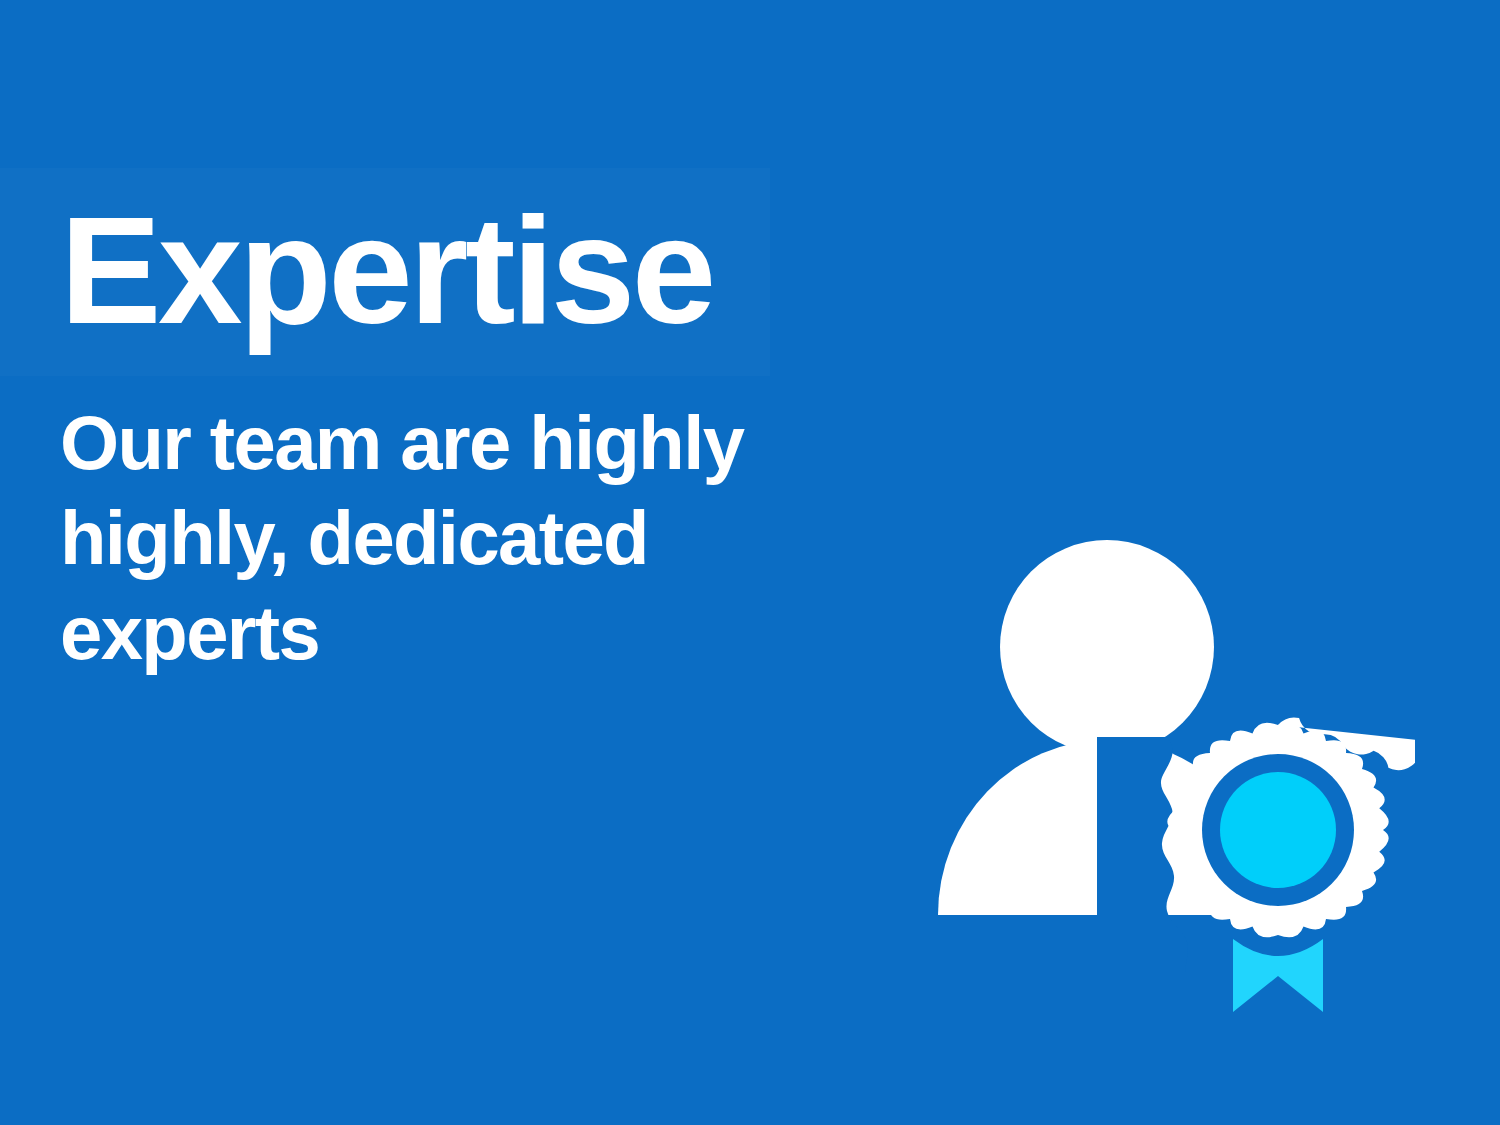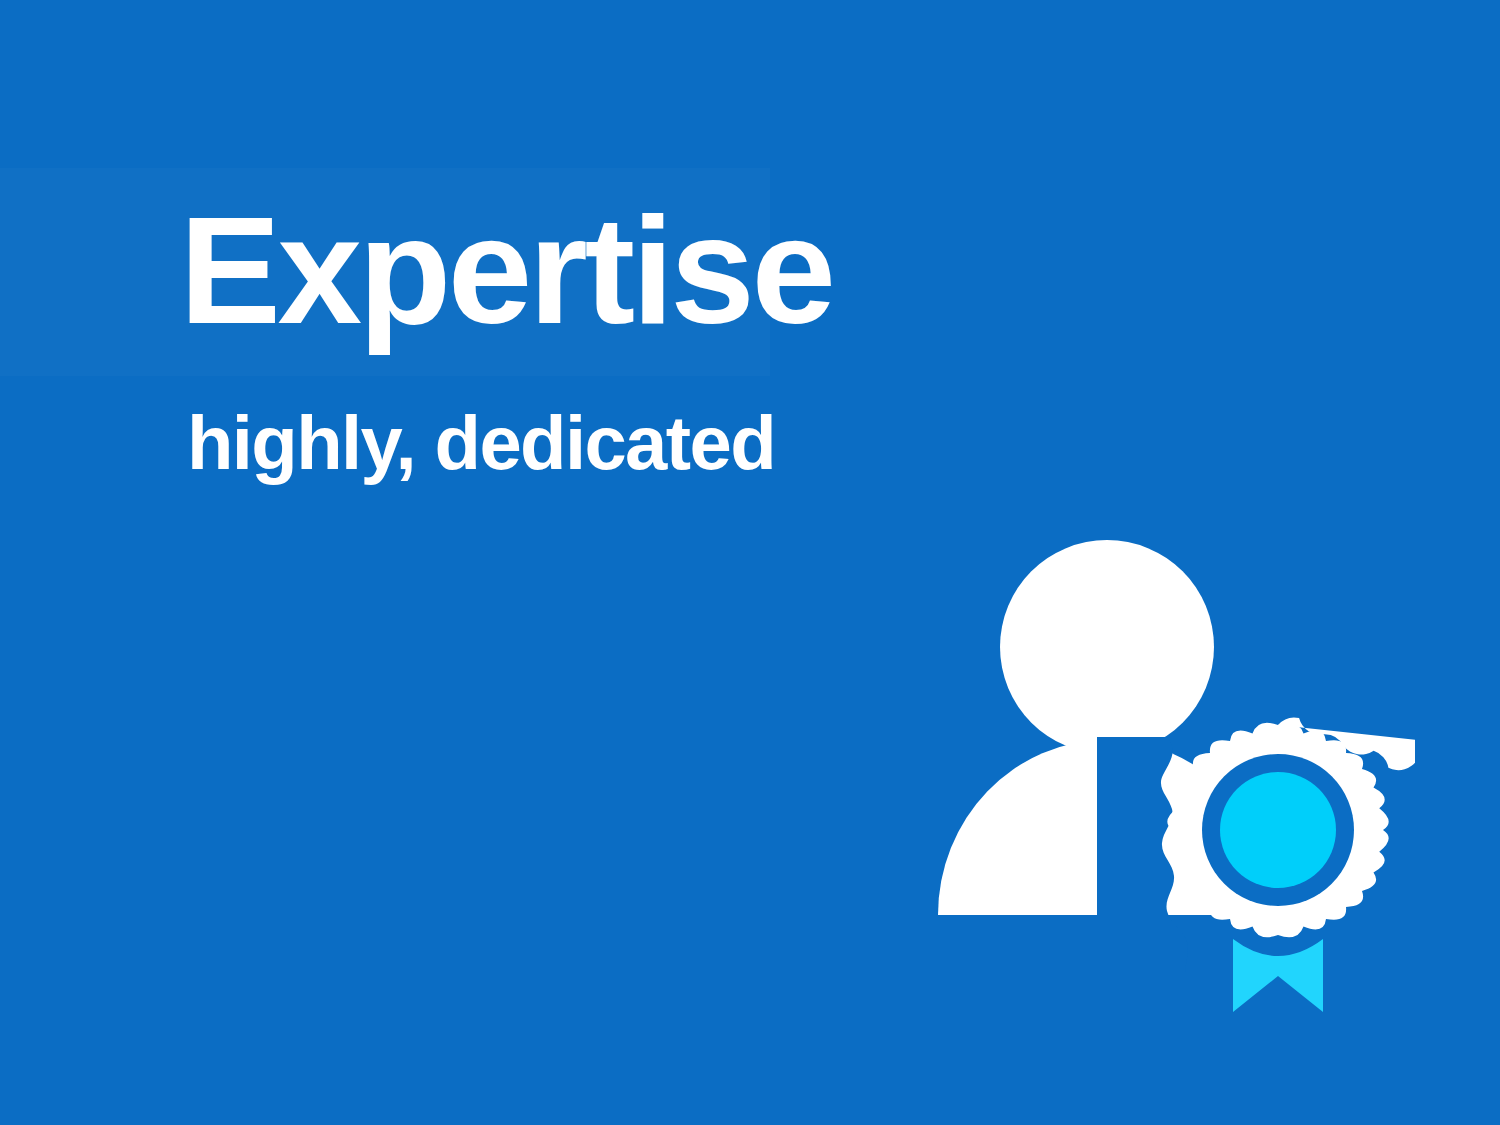--- a/index.html
+++ b/index.html
@@ -24,24 +24,23 @@
     left: 0px;
     top: 168px;
     width: 770px;
     height: 208px;
     background: rgba(255,255,255,0.022);
     pointer-events: none;
   }
 
   .copy {
     position: absolute;
-    left: 76px;
+    left: 60px;
     top: 196px;
     width: 860px;
-    text-align: center;
   }
 
   .headline {
     margin: 0;
     font-size: 152px;
     line-height: 0.98;
     font-weight: 700;
     letter-spacing: -3.5px;
     color: #ffffff;
     white-space: nowrap;
@@ -74,21 +73,23 @@
 
 <div class="stage">
 
   <div class="tint-block"></div>
 
   <div class="copy">
 
     <h1 class="headline">Expertise</h1>
 
     <p class="subcopy">
+      <span class="subline">Our team are highly</span>
       <span class="subline">highly, dedicated</span>
+      <span class="subline">experts</span>
     </p>
 
   </div>
 
   <div class="icon-wrap">
     <svg viewBox="0 0 500 510" xmlns="http://www.w3.org/2000/svg" aria-hidden="true">
 
       <circle cx="192" cy="132" r="107" fill="#ffffff"></circle>
 
       <path d="M 23 400

